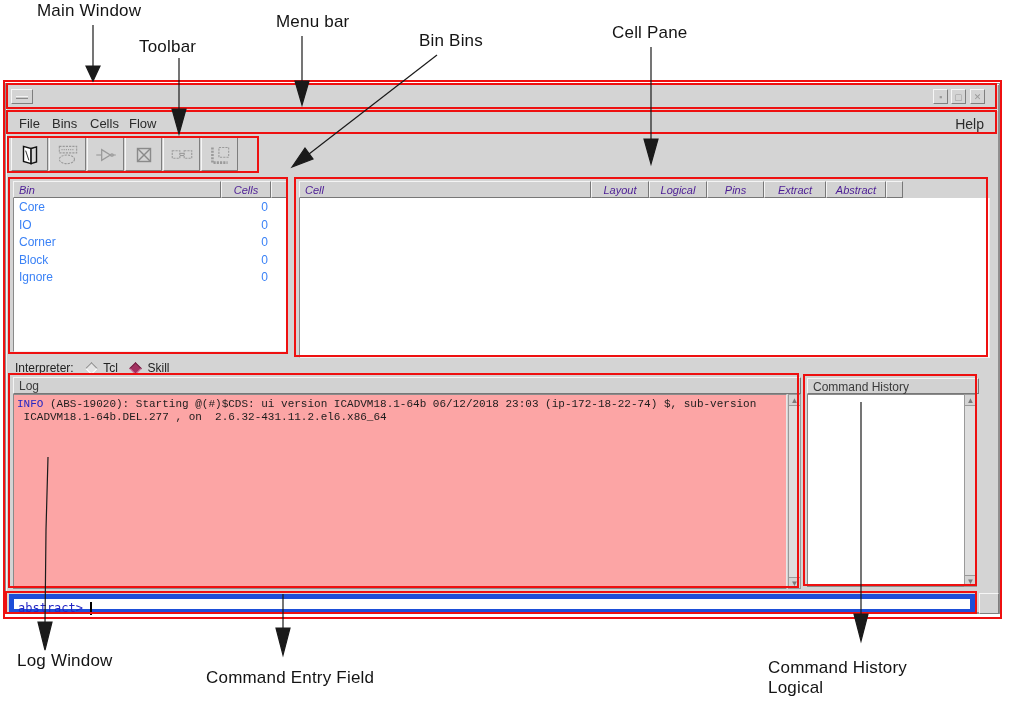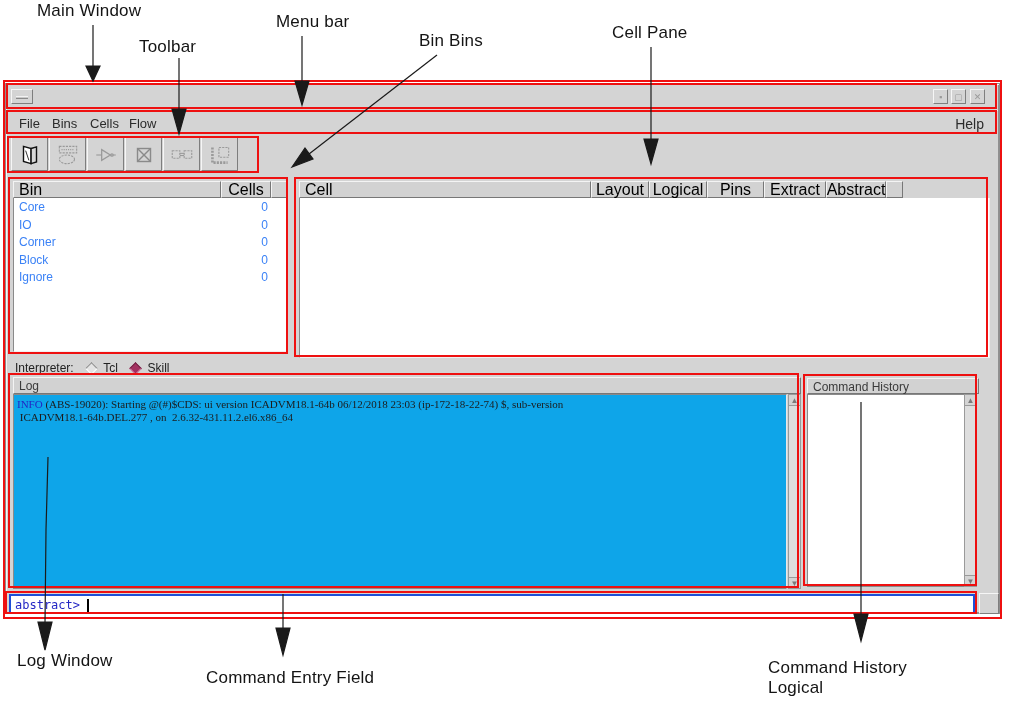--- a/index.html
+++ b/index.html
@@ -37,22 +37,22 @@
   
   .tool-btn { position:absolute; top:53px; width:37px; height:34px; }
   .tool-btn svg { position:absolute; left:5px; top:4px; }
 
   
   .pane-hdr-bar { background:#d2d2d2; border-top:1px solid #f4f4f4; border-left:1px solid #f4f4f4;
                   border-bottom:1px solid #777; border-right:1px solid #777;
                   font-size:12px; color:#3a3a3a; }
   .col-cell { border-top:1px solid #f4f4f4; border-left:1px solid #f4f4f4;
               border-right:1px solid #777; border-bottom:1px solid #777;
-              background:#d2d2d2; font-size:16px; color:#000000;
-              display:flex; align-items:center; justify-content:center; height:100%; }
+              background:#d2d2d2; font-size:11px; color:#4c1d95;
+              display:flex; align-items:center; justify-content:center; height:100%;font-style:italic; }
 
   #bin-pane { position:absolute; left:7px; top:97px; width:274px; height:171px; }
   #bin-header { display:flex; height:17px; }
   #bin-body { position:absolute; left:0; top:17px; width:274px; height:154px; background:#fff;
               border-left:1px solid #8a8a8a; border-right:1px solid #f0f0f0;
               border-bottom:1px solid #f0f0f0; }
   .bin-row { position:relative; height:17.5px; font-size:12px; color:#3b82f6; }
   .bin-row .bname { position:absolute; left:5px; top:2px; }
   .bin-row .bcount { position:absolute; left:236px; width:18px; text-align:right; top:2px; }
 
@@ -66,38 +66,38 @@
   #interpreter-row { position:absolute; left:9px; top:277px; height:16px; font-size:12px; color:#222; }
   .diamond { display:inline-block; width:9px; height:9px; transform:rotate(45deg);
              margin:0 4px 0 10px; position:relative; top:1px; }
   .diamond.off { background:#e4e4e4; border-top:1px solid #8a8a8a; border-left:1px solid #8a8a8a;
                  border-right:1px solid #fff; border-bottom:1px solid #fff; }
   .diamond.on  { background:#a23060; border-top:1px solid #6d1f40; border-left:1px solid #6d1f40;
                  border-right:1px solid #d889ab; border-bottom:1px solid #d889ab; }
 
   #log-pane { position:absolute; left:7px; top:293px; width:788px; height:212px; }
   #log-hdr { height:17px; padding:1px 0 0 5px; }
-  #log-body { position:absolute; left:0; top:17px; width:774px; height:195px; background:#0ea5e9;
+  #log-body { position:absolute; left:0; top:17px; width:774px; height:195px; background:#fca5a5;
               border:1px solid #8a8a8a; border-right:1px solid #e8e8e8;
-              font-family:Liberation Serif, serif; font-size:11px; color:#1c1c1c;
+              font-family:Liberation Mono, monospace; font-size:11px; color:#1c1c1c;
               white-space:pre; line-height:13px; padding:3px 0 0 3px; }
   .vscroll { position:absolute; width:13px; background:#dedede;
              border:1px solid #9a9a9a; }
   .vs-arrow { position:absolute; left:0; width:11px; height:11px; font-size:8px; line-height:11px;
               text-align:center; color:#7a7a7a; background:#d4d4d4;
               border-bottom:1px solid #9a9a9a; }
   .vs-arrow.bottom { bottom:0; border-bottom:none; border-top:1px solid #9a9a9a; }
 
   #history-pane { position:absolute; left:801px; top:294px; width:172px; height:209px; }
   #history-hdr { height:16px; padding:1px 0 0 5px; }
   #history-body { position:absolute; left:0; top:16px; width:158px; height:193px; background:#fff;
                   border:1px solid #8a8a8a; }
 
   #command-entry { position:absolute; left:3px; top:510px; width:966px; height:20px; background:#ffffff;
-                   border:2px solid #1d4ed8; font-family:"DejaVu Sans Mono", monospace;
+                   border:5px solid #1d4ed8; font-family:"DejaVu Sans Mono", monospace;
                    font-size:12px; padding:2px 0 0 4px; }
   #command-prompt { color:#2326c4; }
   #text-caret { display:inline-block; width:2px; height:13px; background:#000; margin-left:7px;
                 vertical-align:middle; }
   #resize-grip { position:absolute; left:973px; top:509px; width:20px; height:21px; }
 </style>
 </head>
 <body>
 
 <div class="ann-label" style="left:37px; top:1px;">Main Window</div>

